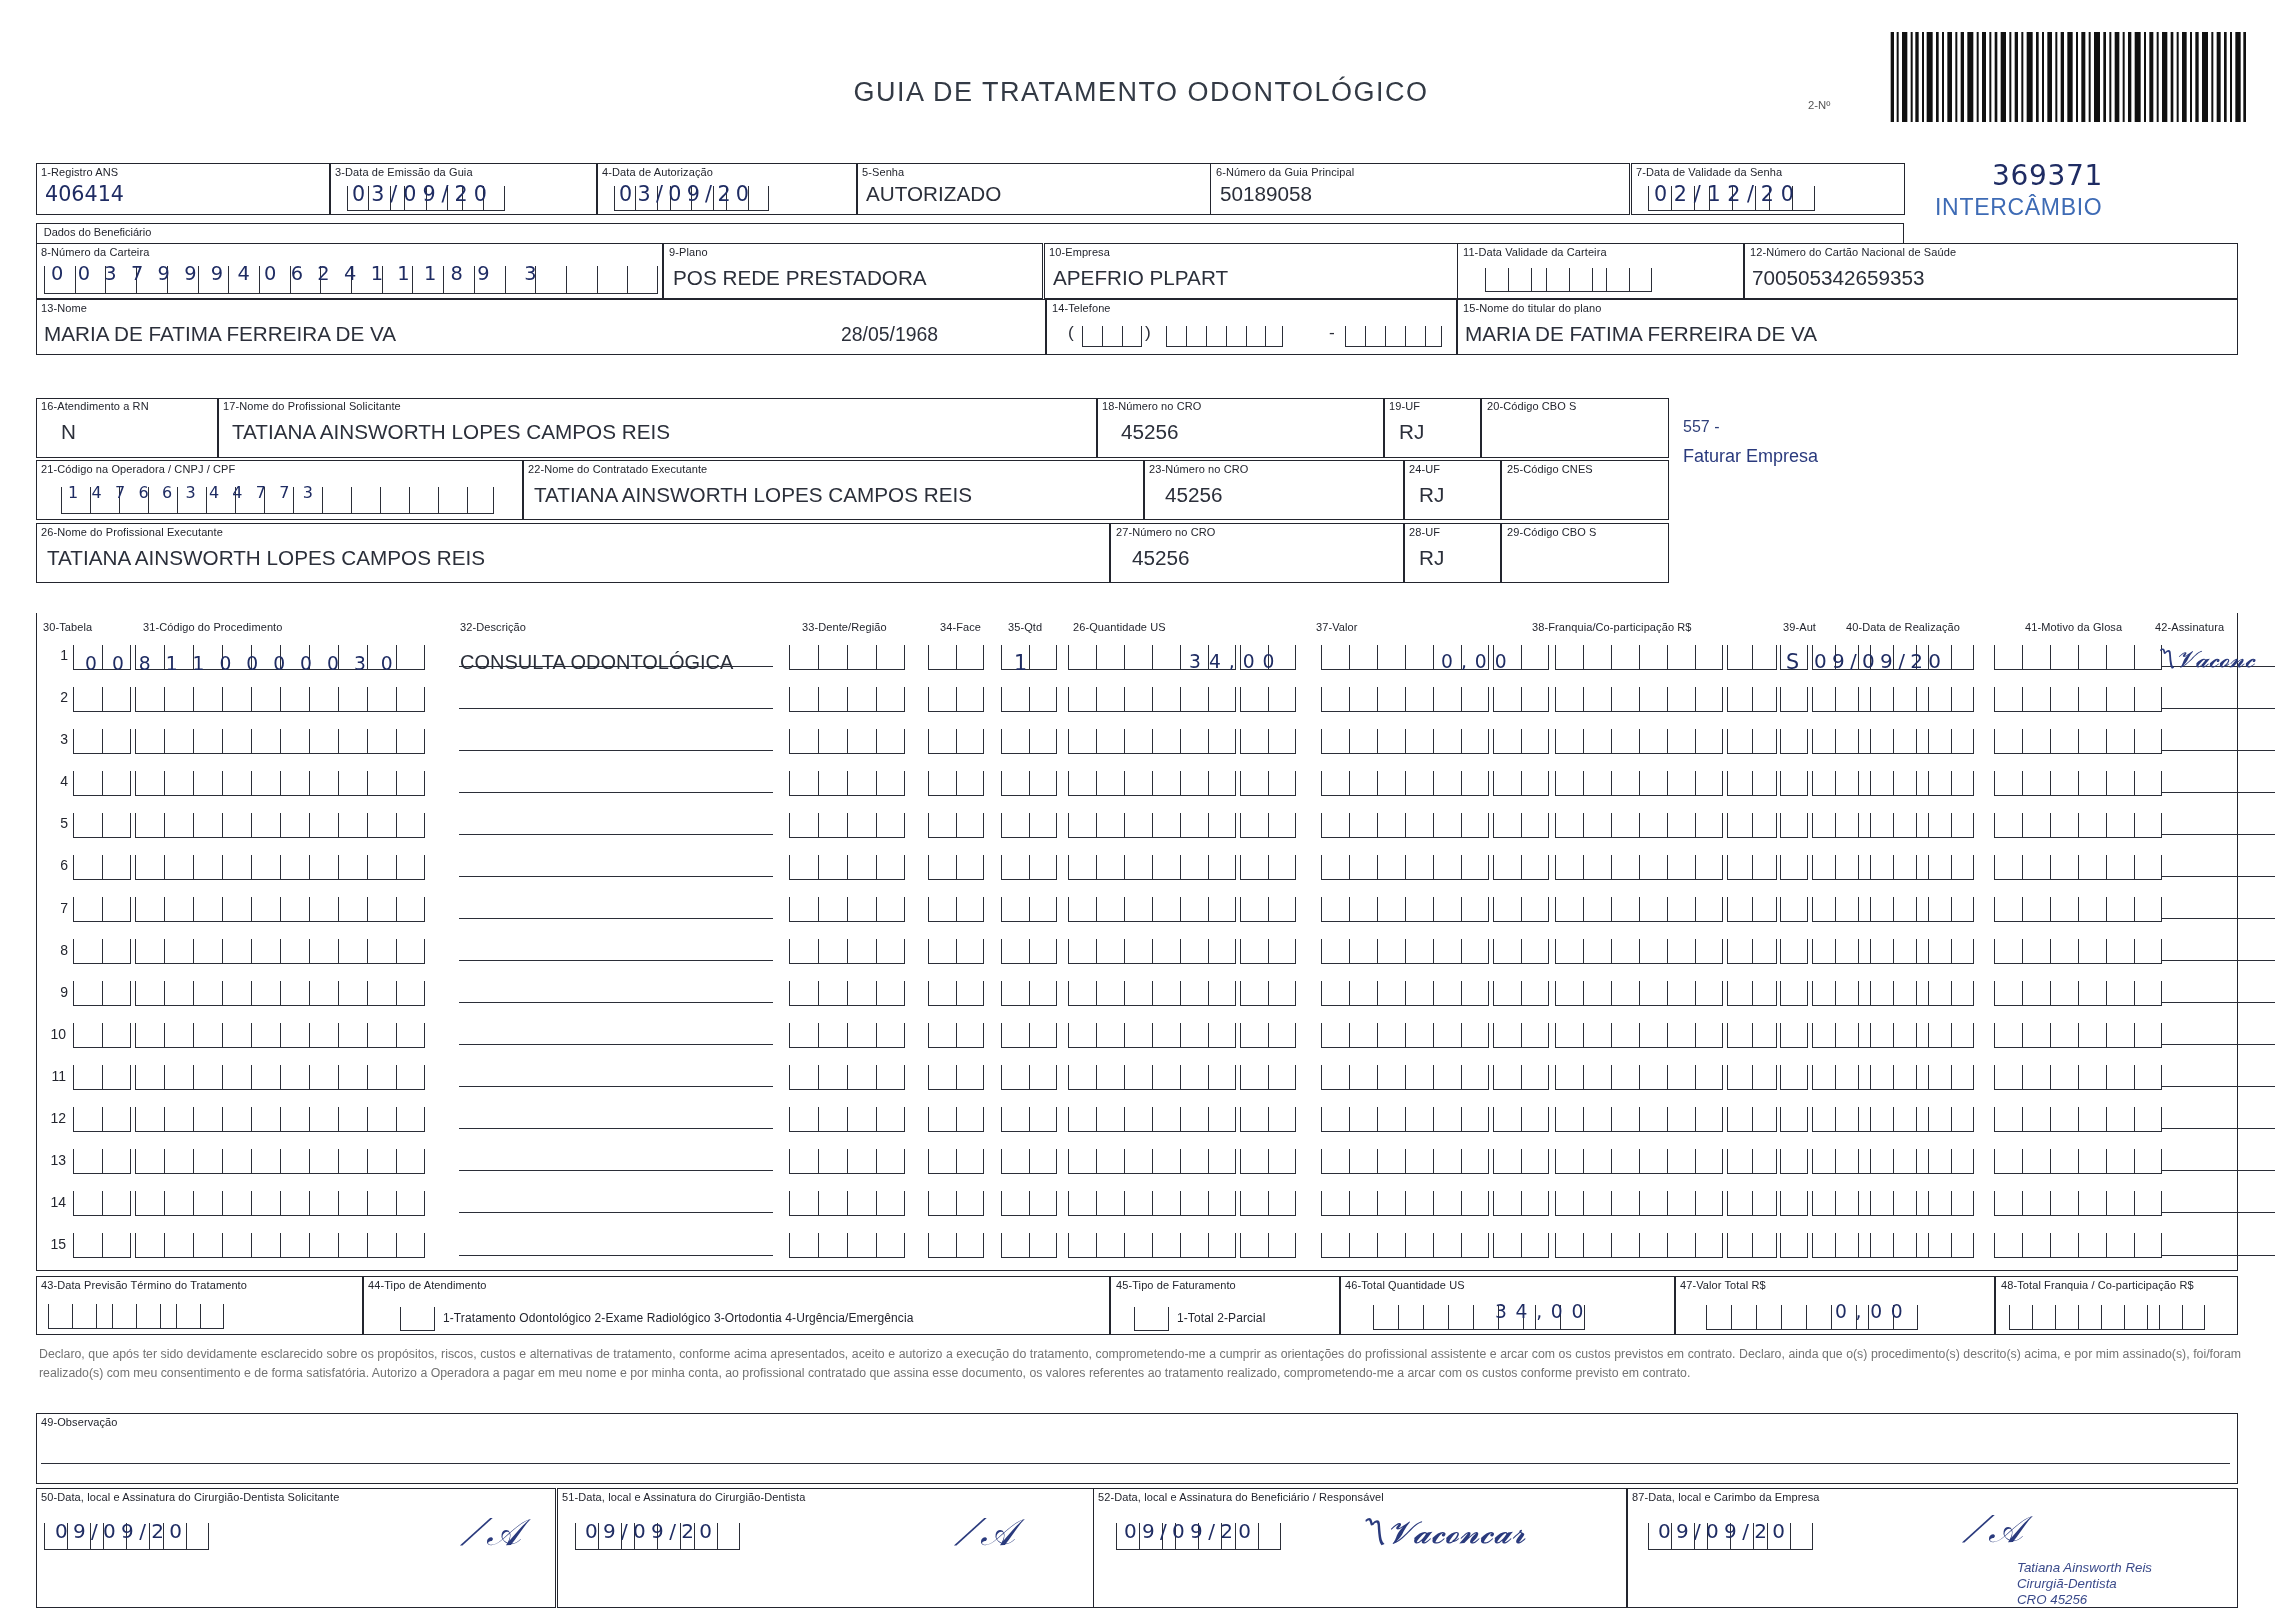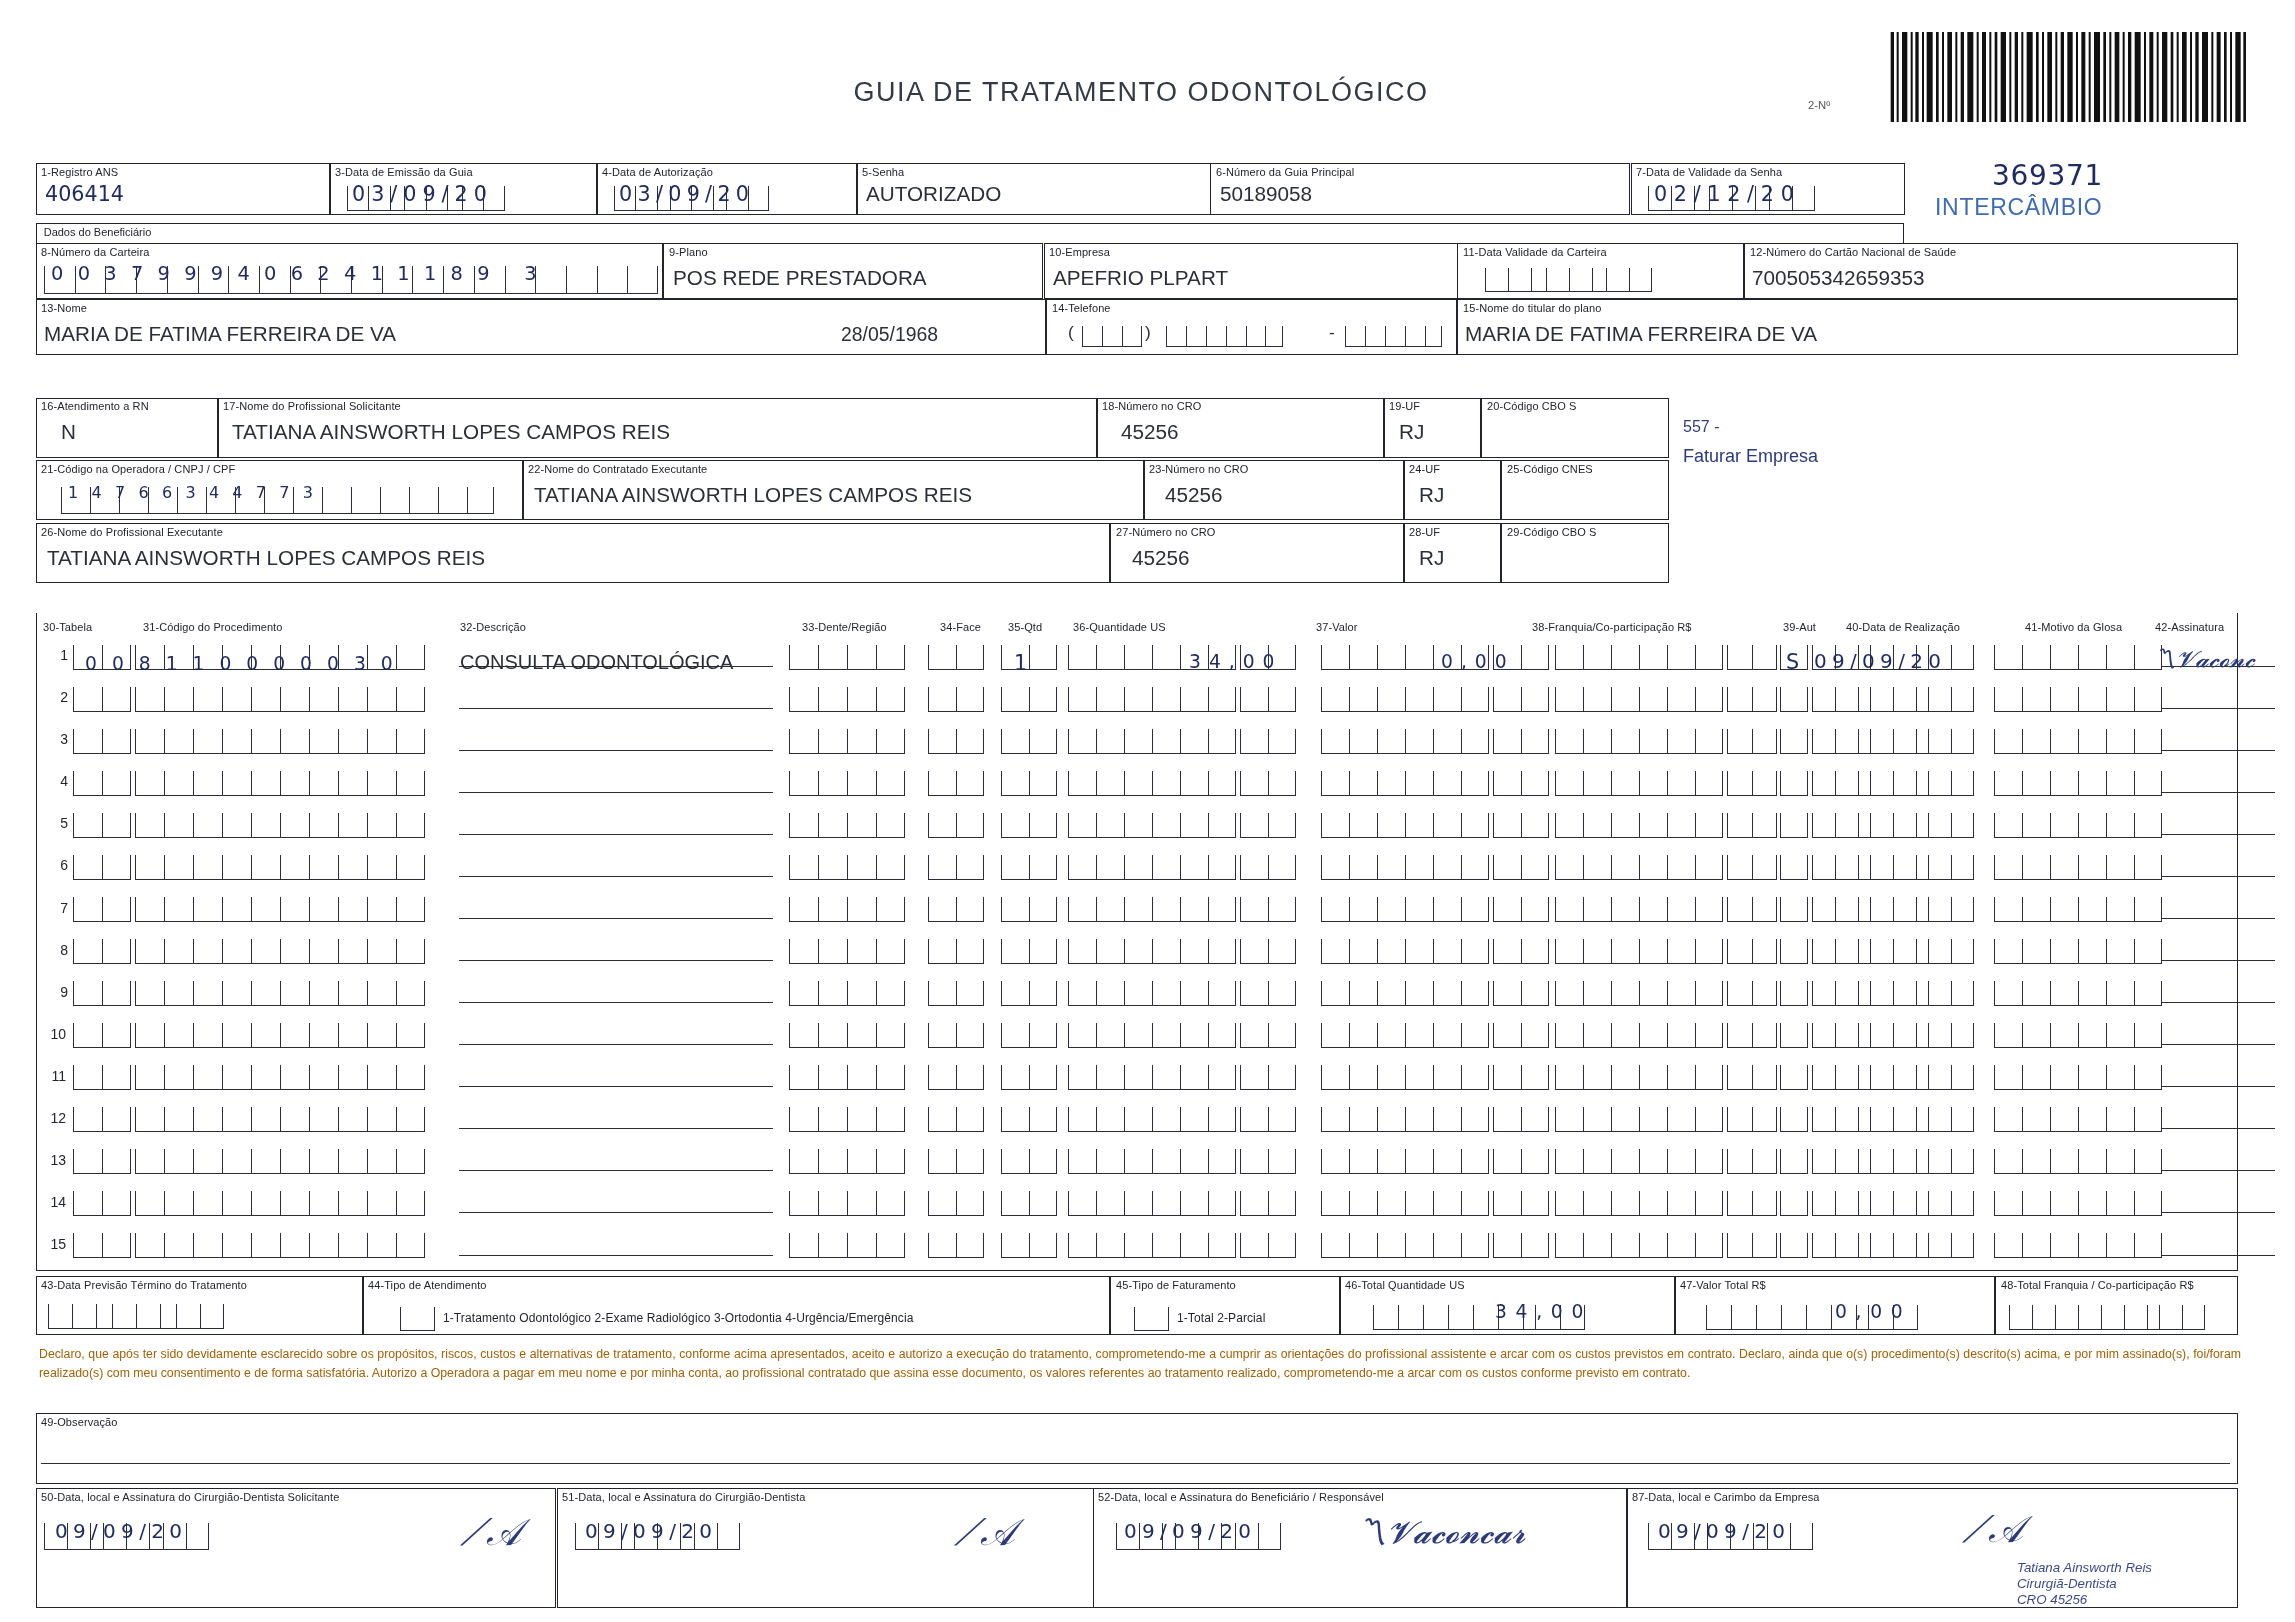--- a/index.html
+++ b/index.html
@@ -55,21 +55,21 @@
   }
   .comb > i:last-child { border-right:1px solid #2b2e38; }
 
   .sep { position:absolute; font-size:17.3px; color:#2b2e38; }
 
   
   .row-num { position:absolute; font-size:14px; color:#23252e; text-align:right; width:27px; }
   .uline { position:absolute; border-bottom:1px solid #2b2e38; }
 
   .decl {
-    position:absolute; font-size:12.3px; line-height:1.55; color:#a16207; text-align:justify;
+    position:absolute; font-size:12.3px; line-height:1.55; color:#737373; text-align:justify;
   }
   .scrawl { position:absolute; color:#2a3a7d; font-size:23px; font-style:italic; }
   .stamp { position:absolute; color:#3a4a8a; font-size:13.3px; font-style:italic; line-height:1.2; }
   .smallnote { position:absolute; font-size:16px; color:#2f3f7a; }
 </style>
 </head>
 <body>
 
 <div class="page">
 
@@ -358,21 +358,21 @@
 
 
   <div class="bx" style="left:36px; top:613px; width:2202px; height:658px; border-top:none;"></div>
 
   <div class="lbl" style="left:43px; top:621px;">30-Tabela</div>
   <div class="lbl" style="left:143px; top:621px;">31-Código do Procedimento</div>
   <div class="lbl" style="left:460px; top:621px;">32-Descrição</div>
   <div class="lbl" style="left:802px; top:621px;">33-Dente/Região</div>
   <div class="lbl" style="left:940px; top:621px;">34-Face</div>
   <div class="lbl" style="left:1008px; top:621px;">35-Qtd</div>
-  <div class="lbl" style="left:1073px; top:621px;">36-Quantidade US</div>
+  <div class="lbl" style="left:1073px; top:621px;">26-Quantidade US</div>
   <div class="lbl" style="left:1316px; top:621px;">37-Valor</div>
   <div class="lbl" style="left:1532px; top:621px;">38-Franquia/Co-participação R$</div>
   <div class="lbl" style="left:1783px; top:621px;">39-Aut</div>
   <div class="lbl" style="left:1846px; top:621px;">40-Data de Realização</div>
   <div class="lbl" style="left:2025px; top:621px;">41-Motivo da Glosa</div>
   <div class="lbl" style="left:2155px; top:621px;">42-Assinatura</div>
 
   <div id="rows">
       <div class="row-num" style="left: 41px; top: 647px;">1</div>
       <div class="comb" style="left: 73px; top: 645px; height: 25px;">

